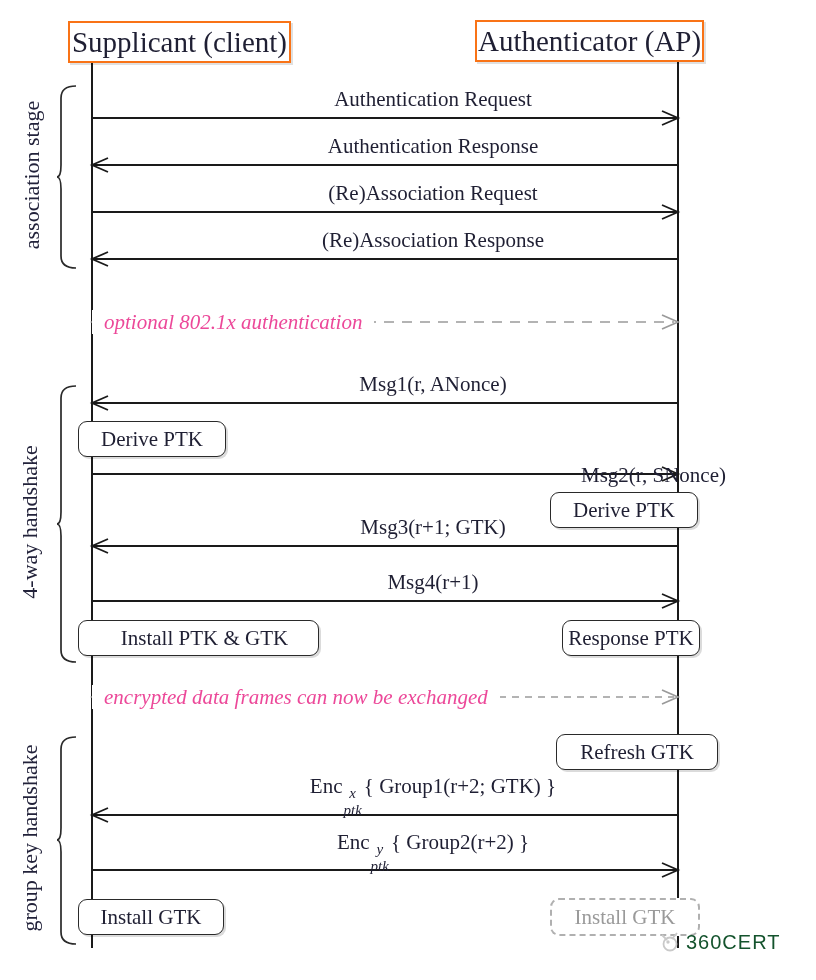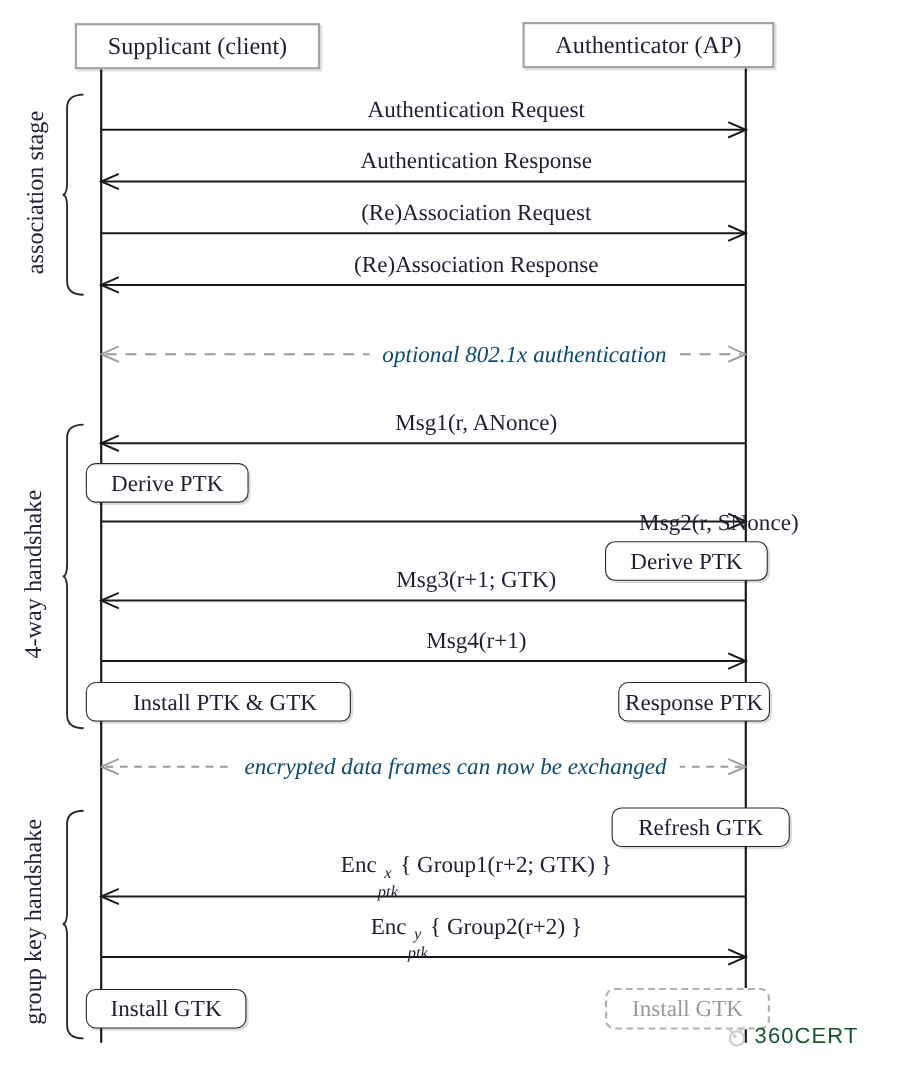--- a/index.html
+++ b/index.html
@@ -2,30 +2,30 @@
 <html><head>
 <meta charset="utf-8">
 <style>
   html,body{margin:0;padding:0;background:#ffffff;}
   .canvas{
     position:relative;width:816px;height:980px;background:#ffffff;overflow:hidden;
     font-family:"Liberation Serif","DejaVu Serif",serif;color:#1f1f33;
   }
   svg.layer{position:absolute;left:0;top:0;z-index:0;}
   .actor-box{
-    position:absolute;z-index:3;background:#fff;border:2px solid #a3a3a3;
-    font-size:22px;text-align:center;line-height:38px;box-shadow:2px 2px 0 rgba(0,0,0,0.12);
+    position:absolute;z-index:3;background:#fff;border:2px solid #f97316;
+    font-size:29px;text-align:center;line-height:38px;box-shadow:2px 2px 0 rgba(0,0,0,0.12);
   }
   .msg-label{
     position:absolute;left:92px;width:586px;z-index:1;text-align:center;
     font-size:21px;height:28px;line-height:28px;white-space:nowrap;padding-left:48px;
   }
   .note-label{
-    position:absolute;left:92px;width:526px;z-index:2;text-align:right;
-    font-size:21px;font-style:italic;color:#0c4a6e;height:28px;line-height:28px;white-space:nowrap;
+    position:absolute;left:92px;width:526px;z-index:2;text-align:left;
+    font-size:21px;font-style:italic;color:#ec4899;height:28px;line-height:28px;white-space:nowrap;
   }
   .note-label span{background:#ffffff;padding:0 12px;}
   .state-box{
     position:absolute;z-index:3;background:#fff;border:1.6px solid #2a2a2a;border-radius:9px;
     font-size:21px;text-align:center;line-height:34px;height:34px;
     box-shadow:2px 2px 0 rgba(0,0,0,0.14);white-space:nowrap;
   }
   .state-box.ghost{border:2px dashed #b0b0b0;color:#9a9a9a;box-shadow:none;}
   .stage-label{
     position:absolute;width:300px;z-index:1;text-align:center;font-size:22px;

